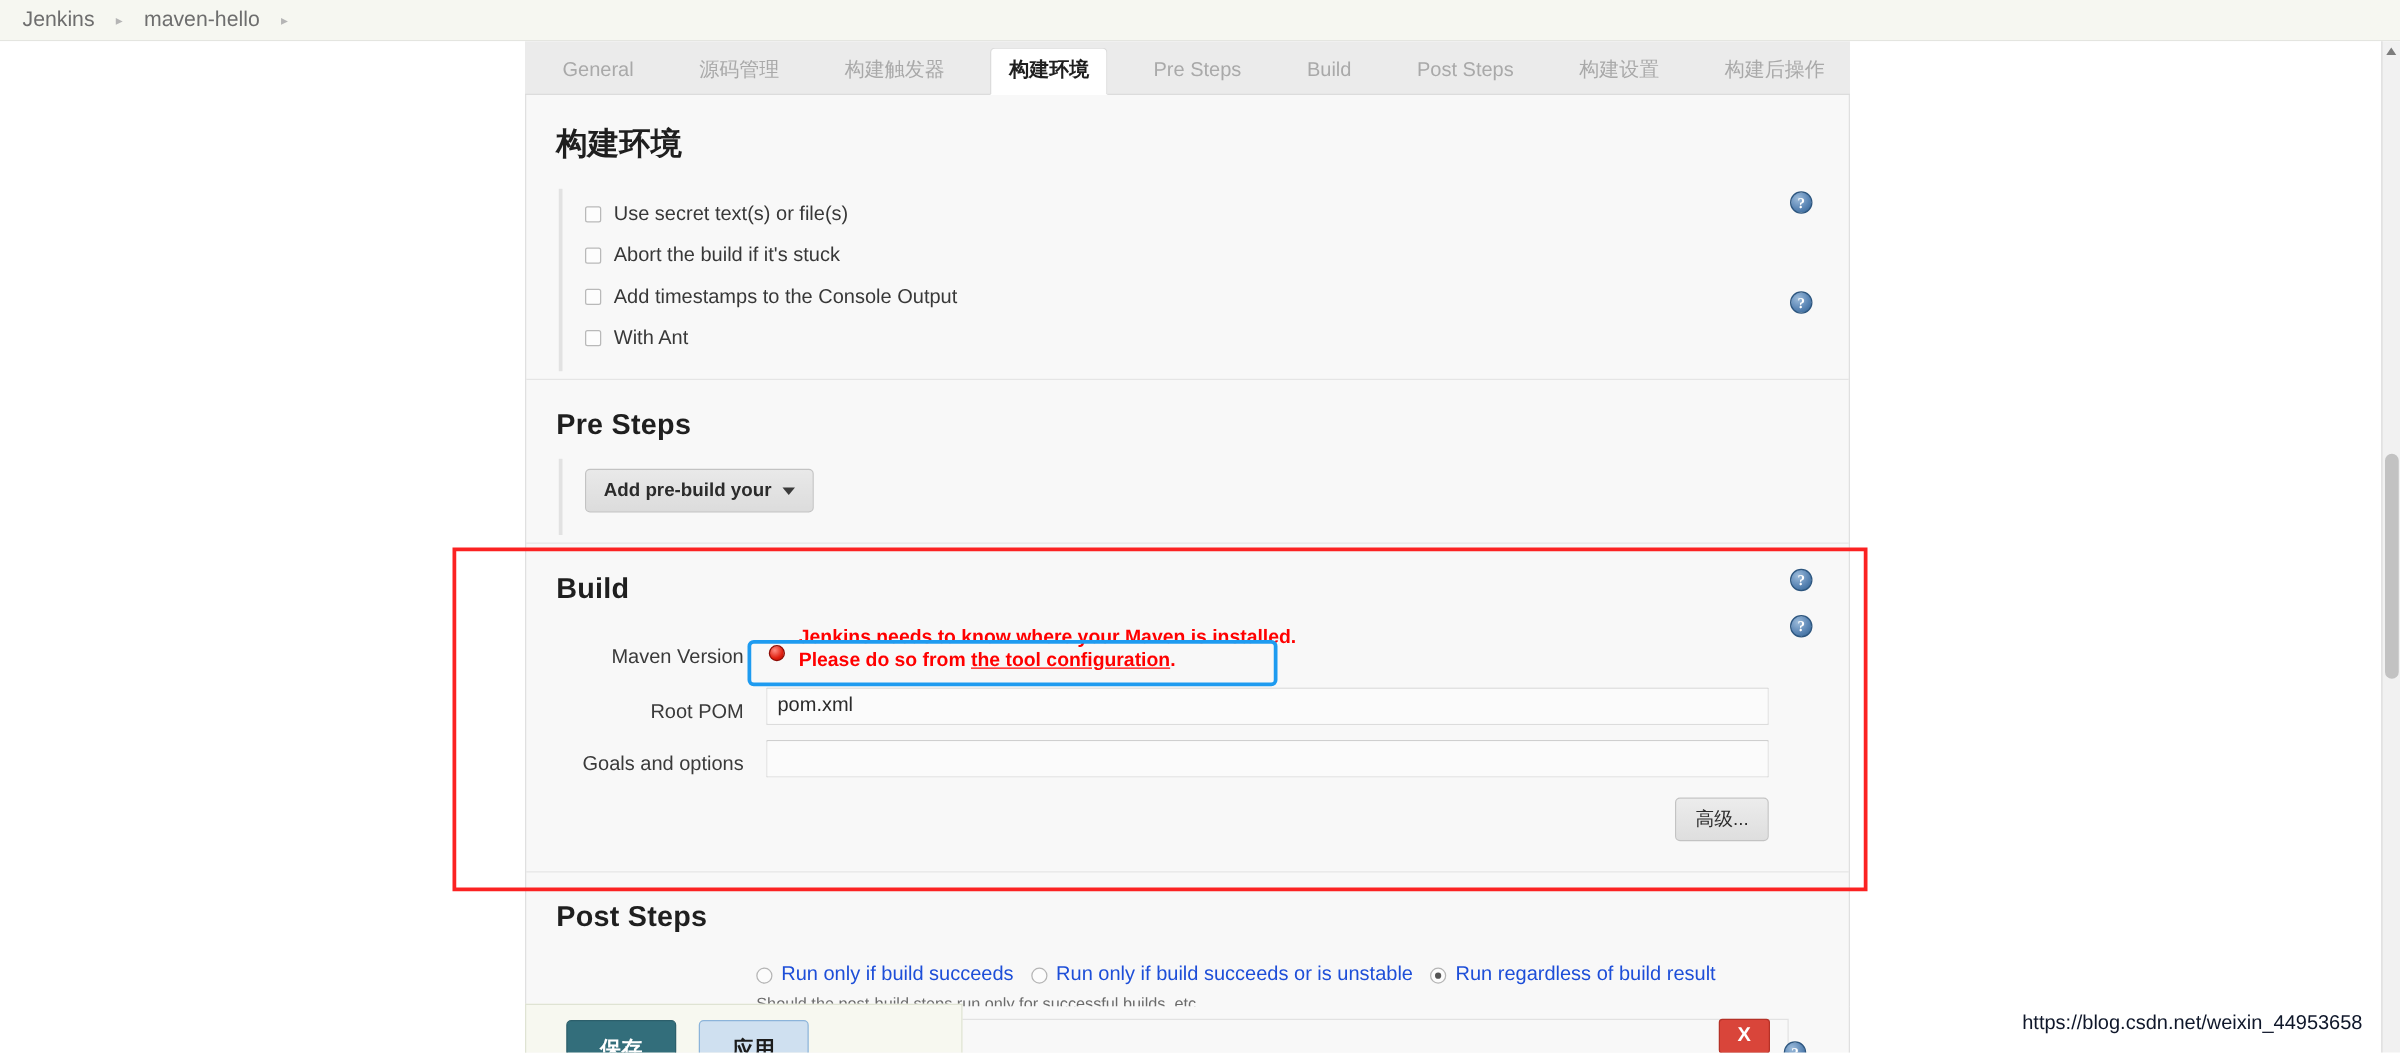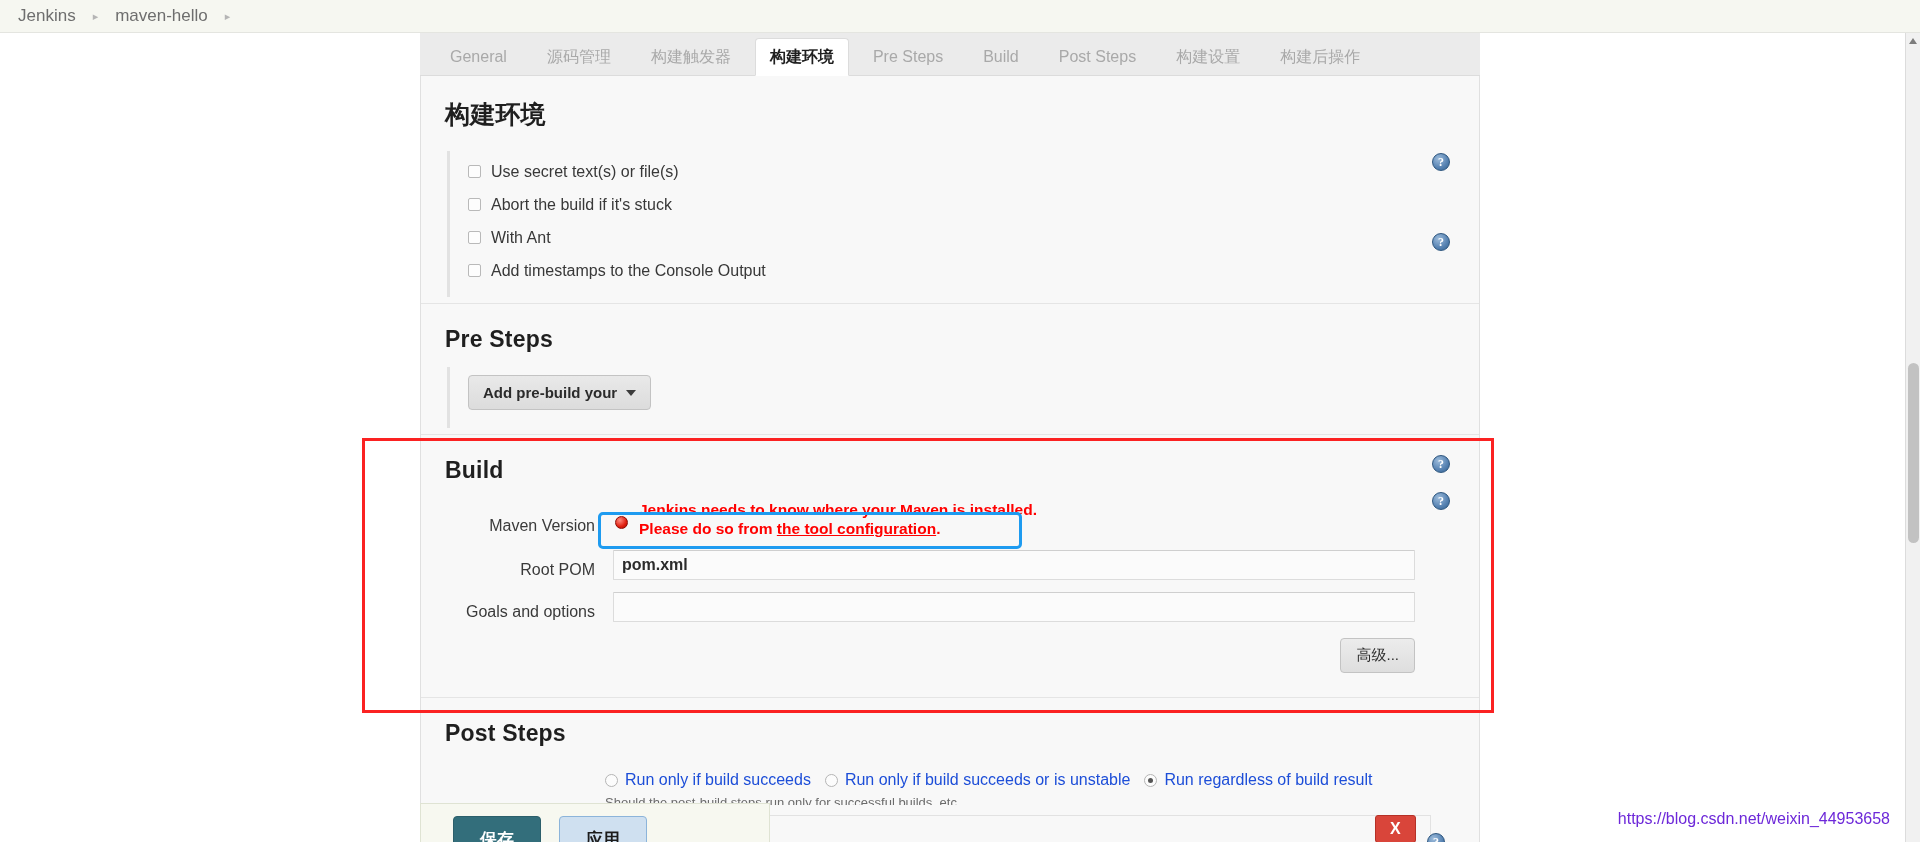--- a/index.html
+++ b/index.html
@@ -48,20 +48,21 @@
 
   
   #tab-bar {
     height: 43px;
     background: #ebebeb;
     border-bottom: 1px solid #dcdcdc;
     display: flex;
     align-items: flex-end;
     padding-left: 10px;
     position: relative;
+    justify-content: space-between;
   }
   .tab {
     font-size: 16px;
     color: #a9a9a9;
     padding: 9px 16px 10px 16px;
     margin: 0 4px;
     white-space: nowrap;
     cursor: pointer;
     line-height: 1;
   }
@@ -192,21 +193,20 @@
     width: 100%;
     height: 30px;
     border: 1px solid #dcdcdc;
     border-top-color: #cfcfcf;
     background: #fbfbfb;
     font-size: 16px;
     color: #2b2b2b;
     padding: 4px 8px;
     font-family: "Liberation Sans", sans-serif;
     border-radius: 1px;
-    font-weight: bold;
   }
 
   
   #maven-error {
     position: relative;
     font-size: 15.5px;
     font-weight: bold;
     color: #ff0000;
     line-height: 19px;
     padding-left: 26px;
@@ -396,21 +396,21 @@
     border-right: 4px solid transparent;
   }
   #scroll-up { top: 5px; border-bottom: 6px solid #7d7d7d; }
 
   
   #watermark {
     position: absolute;
     right: 30px;
     bottom: 14px;
     font-size: 16px;
-    color: #6d28d9;
+    color: #0f172a;
     z-index: 40;
     white-space: nowrap;
   }
 </style>
 </head>
 <body>
 
 <div id="breadcrumb-bar">
   <a class="crumb" href="#">Jenkins</a>
   <span class="crumb-sep">▸</span>
@@ -443,25 +443,25 @@
           <div class="cb-row">
             <span class="cb-box"></span>
             <span class="cb-label">Use secret text(s) or file(s)</span>
           </div>
           <div class="cb-row">
             <span class="cb-box"></span>
             <span class="cb-label">Abort the build if it's stuck</span>
           </div>
           <div class="cb-row">
             <span class="cb-box"></span>
-            <span class="cb-label">With Ant</span>
+            <span class="cb-label">Add timestamps to the Console Output</span>
           </div>
           <div class="cb-row">
             <span class="cb-box"></span>
-            <span class="cb-label">Add timestamps to the Console Output</span>
+            <span class="cb-label">With Ant</span>
           </div>
         </div>
       </div>
 
       <div class="hr"></div>
 
       <div class="section">
         <div class="section-title small">Pre Steps</div>
         <div class="btn-wrap">
           <div class="btn">

